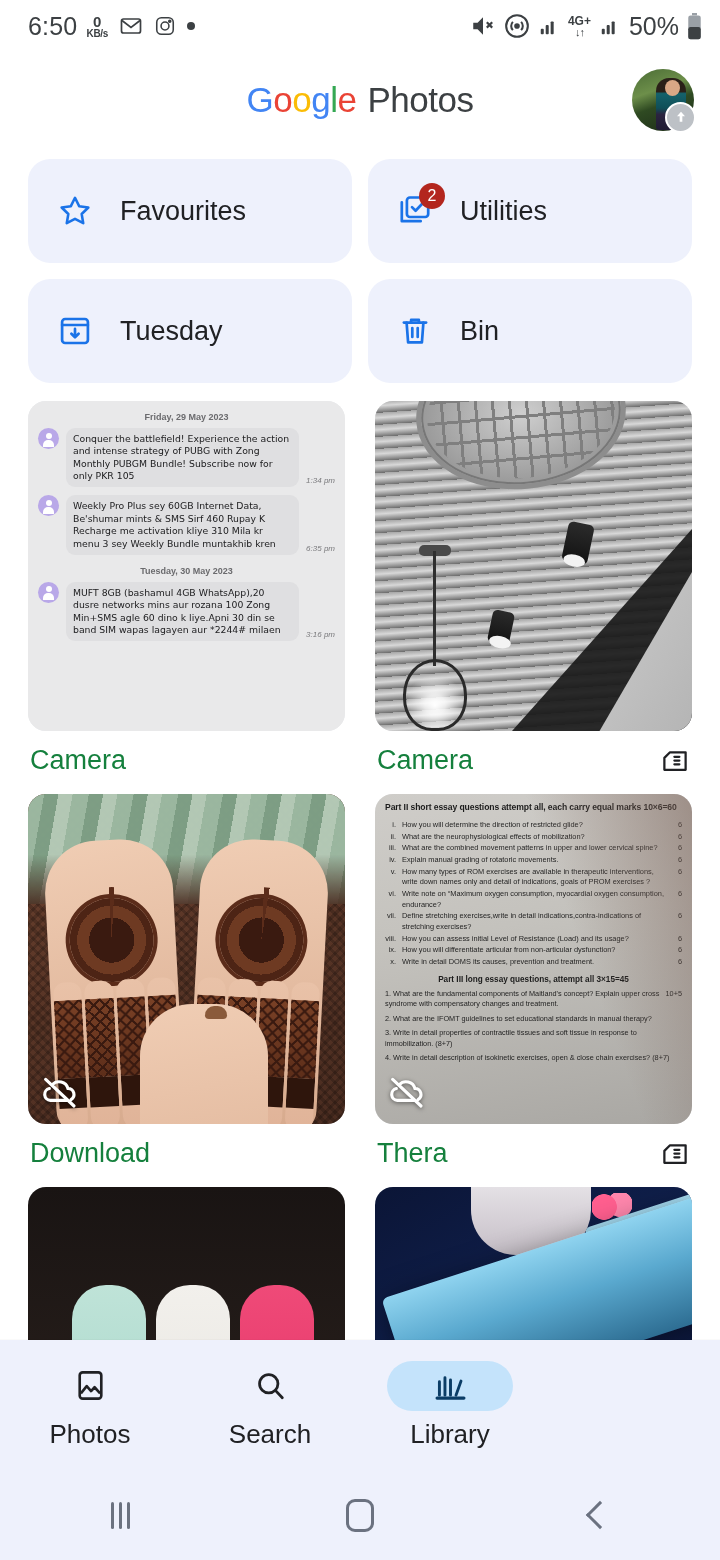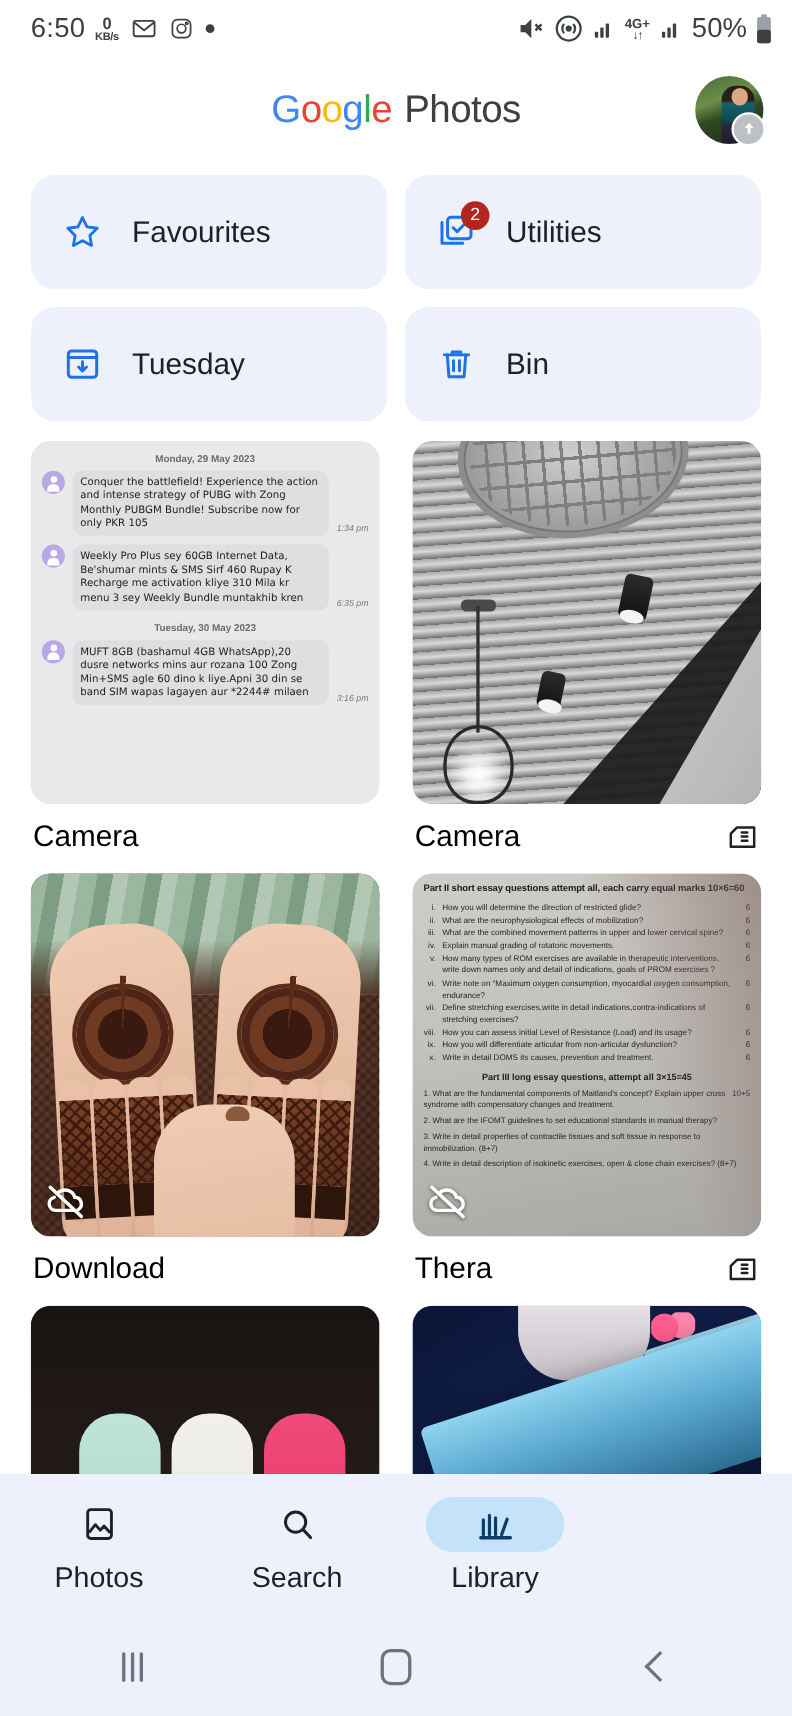--- a/index.html
+++ b/index.html
@@ -95,21 +95,21 @@
   }
   .album{ cursor:pointer; }
   .thumb{
     width:100%; height:330px; border-radius:18px; overflow:hidden;
     position:relative; background:#e8eaed;
   }
   .album-meta{
     display:flex; align-items:center; justify-content:space-between;
     padding:14px 2px 0 2px;
   }
-  .album-title{ font-size:27px; color:#000000; }
+  .album-title{ font-size:27px; color:#15803d; }
   .sd-icon{ width:30px;height:30px; flex:0 0 auto;}
   .cloud-off{
     position:absolute; left:12px; bottom:12px; width:40px;height:40px;
     filter:drop-shadow(0 1px 2px rgba(0,0,0,.5));
   }
 
   
   .sms{ background:#e9e9ea; width:100%;height:100%; padding:8px 10px; position:relative; }
   .sms .daterow{ text-align:center; font-size:9px; color:#6b6b6e; padding:3px 0 6px; font-weight:600;}
   .sms .msg{ display:flex; gap:7px; margin-bottom:8px; align-items:flex-start;}
@@ -460,21 +460,21 @@
     </span>
     <span class="lbl">Bin</span>
   </div>
 </div>
 
 <div class="grid">
 
   <div class="album">
     <div class="thumb">
       <div class="sms">
-        <div class="daterow">Monday, 29 May 2023</div>
+        <div class="daterow">Friday, 29 May 2023</div>
         <div class="msg">
           <span class="ava"></span>
           <span class="bub">Conquer the battlefield! Experience the action and intense strategy of PUBG with Zong Monthly PUBGM Bundle! Subscribe now for only PKR 105</span>
           <span class="tm">1:34 pm</span>
         </div>
         <div class="msg">
           <span class="ava"></span>
           <span class="bub">Weekly Pro Plus sey 60GB Internet Data, Be'shumar mints &amp; SMS Sirf 460 Rupay K Recharge me activation kliye 310 Mila kr menu 3 sey Weekly Bundle muntakhib kren</span>
           <span class="tm">6:35 pm</span>
         </div>

